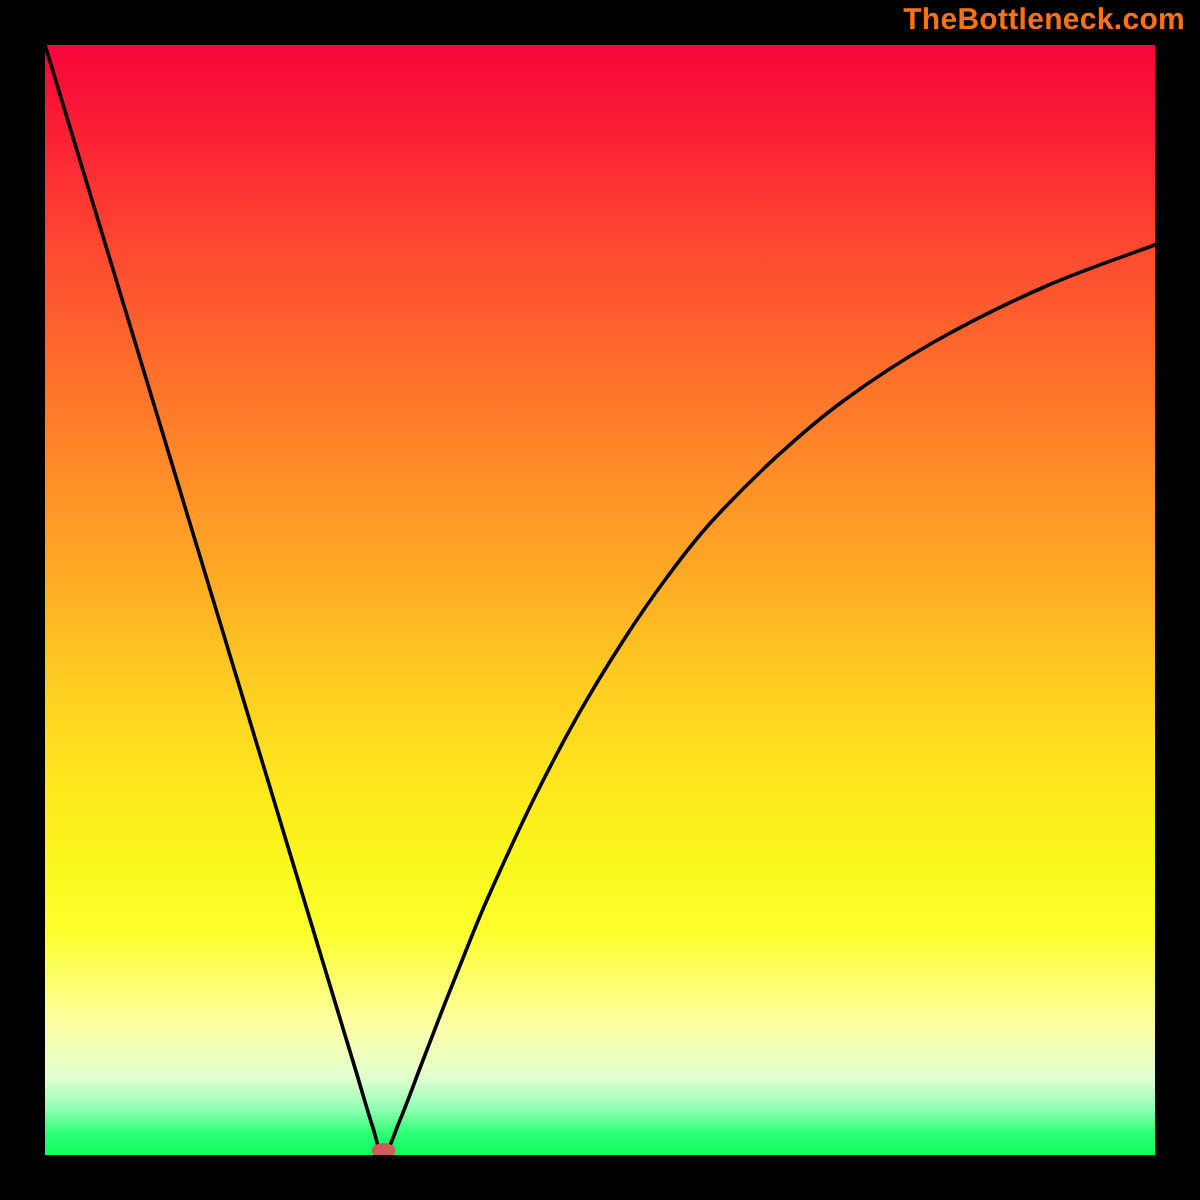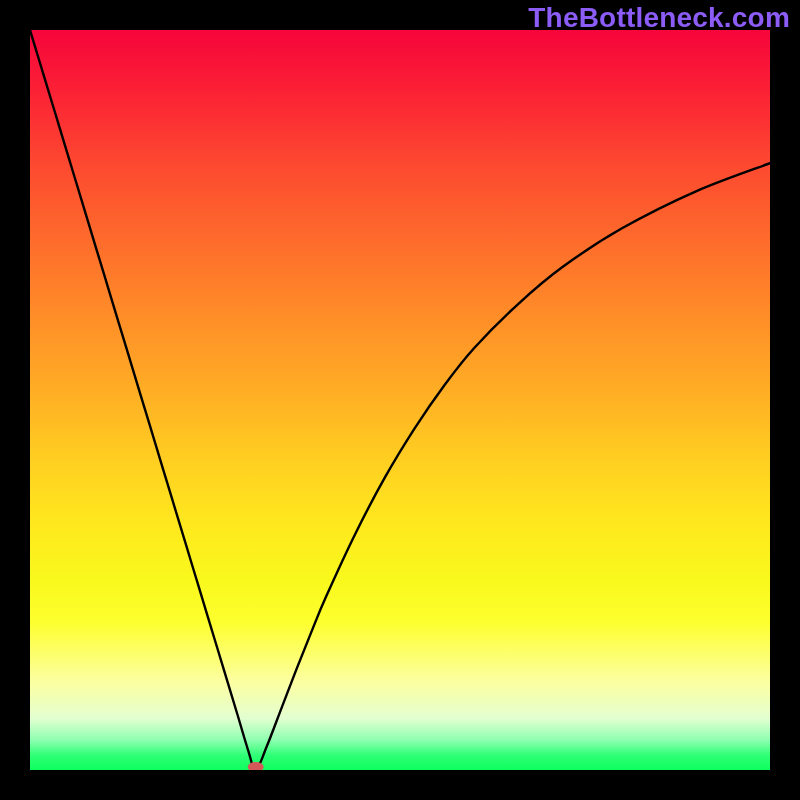--- a/index.html
+++ b/index.html
@@ -8,23 +8,23 @@
     position: relative;
     width: 800px;
     height: 800px;
     background: #000;
   }
   .watermark {
     position: absolute;
     top: 2px;
     right: 10px;
     font-family: Arial, Helvetica, sans-serif;
-    font-size: 28px;
+    font-size: 20px;
     font-weight: 600;
-    color: #8b5cf6;
+    color: #f97316;
     letter-spacing: 0.2px;
     z-index: 5;
   }
   .plot {
     position: absolute;
     left: 30px;
     top: 30px;
     width: 740px;
     height: 740px;
     background: linear-gradient(to bottom,

